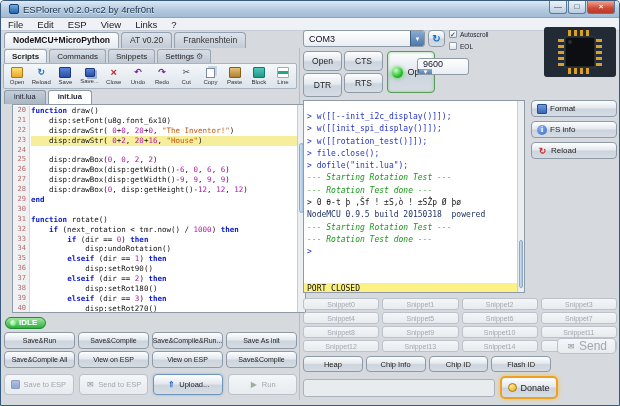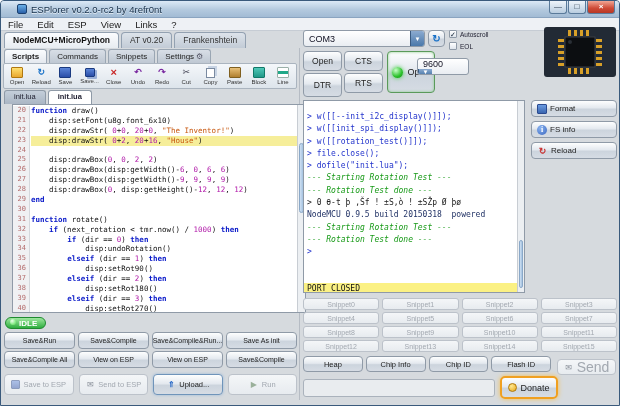--- a/index.html
+++ b/index.html
@@ -6,21 +6,21 @@
   *{box-sizing:border-box;}
   #win{
     position:relative;width:620px;height:406px;overflow:hidden;
     background:#d6dade;border:1px solid #3a5a7c;border-radius:4px 4px 0 0;
     font-family:"Liberation Sans",sans-serif;color:#222;
     -webkit-user-select:none;user-select:none;
   }
   
   #titlebar{position:absolute;left:0;top:0;width:100%;height:17px;
     background:linear-gradient(#dcE9f6,#b3c9de 55%,#a2bbd4);
-    border-bottom:1px solid #8aa4c0;display:flex;align-items:center;padding-left:16px;gap:4px;}
+    border-bottom:1px solid #8aa4c0;display:flex;align-items:center;padding-left:8px;gap:4px;}
   #appicon{width:10px;height:10px;border-radius:2px;background:linear-gradient(#6ab0e8,#2a60a8);border:1px solid #1a4070;}
   #title{font-size:9.5px;color:#17304a;text-shadow:0 1px 0 rgba(255,255,255,.7);}
   #winctl{position:absolute;right:4px;top:0;display:flex;gap:1px;}
   .wbtn{width:18px;height:13px;border:1px solid #5a7a9a;border-top:none;border-radius:0 0 3px 3px;
     background:linear-gradient(#eef4fa,#b9cde0);font-size:8px;line-height:11px;text-align:center;color:#234;}
   .wbtn.close{width:28px;background:linear-gradient(#f2a694,#ce4a36 60%,#b83826);color:#fff;font-weight:bold;}
   #menubar{position:absolute;left:0;top:17px;width:100%;height:13px;background:#eef1f5;border-bottom:1px solid #c6ccd4;display:flex;align-items:center;}
   .menu-item{font-size:9.5px;padding:0 7px;height:13px;display:inline-flex;align-items:center;color:#222;}
   
   #fwtabs{position:absolute;left:3px;top:31px;height:16px;display:flex;gap:2px;}
@@ -61,21 +61,21 @@
   .cline{height:9.9px;line-height:9.9px;font:7.5px "DejaVu Sans Mono",monospace;white-space:pre;color:#111;}
   .cline.hl{background:#f6ee9a;}
   .c-kw{color:#0818c8;font-weight:bold;}
   .c-num{color:#b018a8;}
   .c-str{color:#c85810;}
   .c-pl{color:#111;}
   #edscroll{position:absolute;right:0;top:0;bottom:0;width:8px;background:#eceff2;border-left:1px solid #c8cdd3;}
   #edscroll .thumb{position:absolute;left:1px;right:1px;top:38px;height:70px;border-radius:3px;background:linear-gradient(90deg,#cfe0f2,#a4c2e0);border:1px solid #8aa8c8;}
   
   #statusrow{position:absolute;left:4px;top:315px;height:13px;display:flex;align-items:center;gap:3px;}
-  #statusbadge{display:inline-flex;align-items:flex-start;gap:3px;background:linear-gradient(#9fe89f,#2fae3f);
+  #statusbadge{display:inline-flex;align-items:center;gap:3px;background:linear-gradient(#9fe89f,#2fae3f);
     border:1px solid #1f8a2f;border-radius:7px;color:#fff;font-size:8px;font-weight:bold;padding:1px 8px 1px 4px;height:12px;}
   .led-dot{width:6px;height:6px;border-radius:50%;background:radial-gradient(circle at 35% 30%,#eaffea,#7ae87a 70%);}
   .btn{background:linear-gradient(#fdfefe,#e4e9ef 45%,#ccd4dd 55%,#d6dce4);border:1px solid #8f9aa7;border-radius:4px;
     color:#222;font-family:"Liberation Sans",sans-serif;display:inline-flex;align-items:center;justify-content:center;gap:3px;padding:0;}
   .btn.disabled{background:linear-gradient(#f4f6f8,#e7ebef);color:#a2a8b0;border-color:#bcc2ca;}
   #actrow1,#actrow2{position:absolute;left:3px;width:293px;display:flex;gap:3px;}
   #actrow1{top:331px;} #actrow2{top:350px;}
   .act{flex:1;height:17px;font-size:7px;white-space:nowrap;overflow:hidden;}
   #bottomrow{position:absolute;left:3px;top:373px;width:293px;display:flex;gap:5px;}
   .bbtn{flex:1;height:21px;font-size:7.5px;white-space:nowrap;}
@@ -123,21 +123,21 @@
   .sicon{width:11px;height:11px;display:inline-flex;align-items:center;justify-content:center;font-size:9px;}
   .format-icon{background:linear-gradient(#6a9ae0,#3a66b0);border:1px solid #2a4a90;border-radius:1px;width:10px;height:10px;}
   .fsinfo-icon{background:radial-gradient(circle at 35% 30%,#8ab4f0,#3a66c0);border-radius:50%;color:#fff;width:10px;height:10px;font:bold 8px "Liberation Serif",serif;}
   .fsinfo-icon::before{content:"i";}
   .sidebtn .reload-icon::before{color:#c83030;}
   
   #snips{position:absolute;left:302px;top:297px;width:314px;display:grid;grid-template-columns:repeat(4,1fr);gap:2px 3px;}
   .snip{height:12px;font-size:7px;border-radius:3px;}
   #cmdrow{position:absolute;left:302px;top:355px;width:248px;display:flex;gap:3px;}
   .cmdbtn{flex:1;height:16px;font-size:7.5px;white-space:nowrap;}
-  #sendbtn{position:absolute;left:556px;top:358px;width:59px;height:16px;font-size:14px;}
+  #sendbtn{position:absolute;left:556px;top:337px;width:59px;height:16px;font-size:12px;}
   #cmdinput{position:absolute;left:302px;top:378px;width:192px;height:18px;background:#e9ecef;border:1px solid #aab2bc;border-radius:3px;font:8px "DejaVu Sans Mono",monospace;color:#889;padding:0 4px;}
   #donate{position:absolute;left:499px;top:375px;width:58px;height:23px;font-size:9px;
     border:2px solid #f0a020;box-shadow:0 0 5px #f8c050;border-radius:5px;}
   .coin-icon{width:9px;height:9px;border-radius:50%;background:radial-gradient(circle at 35% 30%,#ffe890,#e8a818);border:1px solid #b07808;}
   #vdivider{position:absolute;left:298px;top:47px;width:1px;height:352px;background:#b6bcc4;}
 </style>
 </head>
 <body>
 
 <div id="win">

